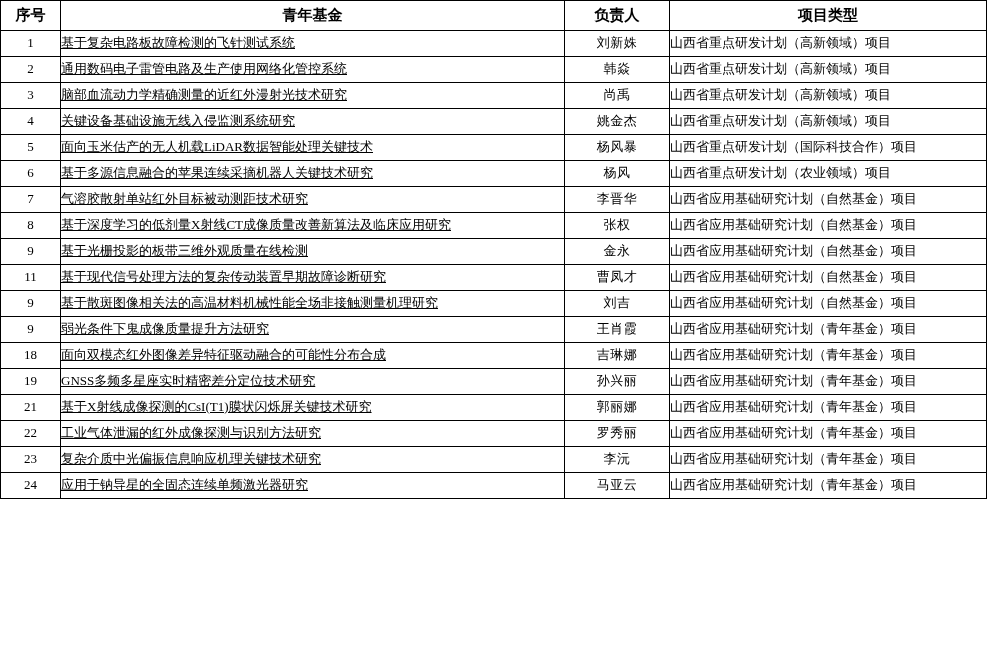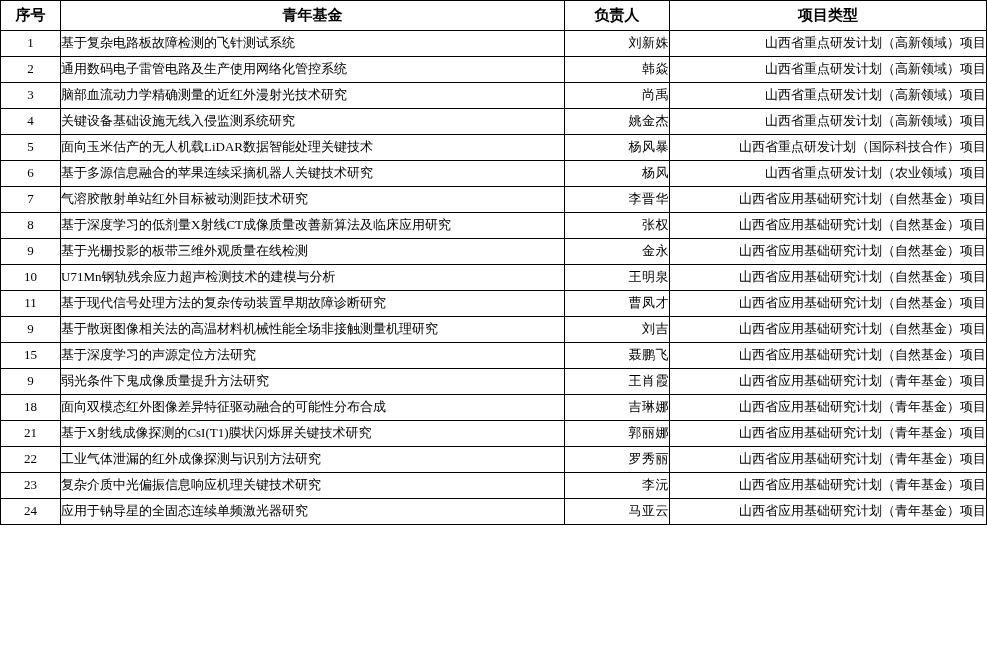--- a/index.html
+++ b/index.html
@@ -48,28 +48,29 @@
   }
   td.no {
     text-align: center;
     font-size: 13px;
   }
   td.name {
     text-align: left;
     padding-left: 8px;
     font-size: 13px;
     white-space: nowrap;
+    text-decoration: underline;
   }
   td.head {
-    text-align: right;
+    text-align: center;
     font-size: 13px;
     letter-spacing: 0.5px;
   }
   td.type {
-    text-align: right;
+    text-align: left;
     font-size: 13px;
     white-space: nowrap;
   }
 </style>
 </head>
 <body>
 
 <div class="sheet">
   <table class="grid">
     <colgroup>
@@ -135,53 +136,47 @@
           <td class="head">张权</td>
           <td class="type">山西省应用基础研究计划（自然基金）项目</td>
         </tr>
         <tr>
           <td class="no">9</td>
           <td class="name">基于光栅投影的板带三维外观质量在线检测</td>
           <td class="head">金永</td>
           <td class="type">山西省应用基础研究计划（自然基金）项目</td>
         </tr>
         <tr>
-          <td class="no">10</td>
-          <td class="name">U71Mn钢轨残余应力超声检测技术的建模与分析</td>
-          <td class="head">王明泉</td>
-          <td class="type">山西省应用基础研究计划（自然基金）项目</td>
-        </tr>
-        <tr>
           <td class="no">11</td>
           <td class="name">基于现代信号处理方法的复杂传动装置早期故障诊断研究</td>
           <td class="head">曹凤才</td>
           <td class="type">山西省应用基础研究计划（自然基金）项目</td>
         </tr>
         <tr>
           <td class="no">9</td>
           <td class="name">基于散斑图像相关法的高温材料机械性能全场非接触测量机理研究</td>
           <td class="head">刘吉</td>
           <td class="type">山西省应用基础研究计划（自然基金）项目</td>
         </tr>
         <tr>
-          <td class="no">15</td>
-          <td class="name">基于深度学习的声源定位方法研究</td>
-          <td class="head">聂鹏飞</td>
-          <td class="type">山西省应用基础研究计划（自然基金）项目</td>
-        </tr>
-        <tr>
           <td class="no">9</td>
           <td class="name">弱光条件下鬼成像质量提升方法研究</td>
           <td class="head">王肖霞</td>
           <td class="type">山西省应用基础研究计划（青年基金）项目</td>
         </tr>
         <tr>
           <td class="no">18</td>
           <td class="name">面向双模态红外图像差异特征驱动融合的可能性分布合成</td>
           <td class="head">吉琳娜</td>
+          <td class="type">山西省应用基础研究计划（青年基金）项目</td>
+        </tr>
+        <tr>
+          <td class="no">19</td>
+          <td class="name">GNSS多频多星座实时精密差分定位技术研究</td>
+          <td class="head">孙兴丽</td>
           <td class="type">山西省应用基础研究计划（青年基金）项目</td>
         </tr>
         <tr>
           <td class="no">21</td>
           <td class="name">基于X射线成像探测的CsI(T1)膜状闪烁屏关键技术研究</td>
           <td class="head">郭丽娜</td>
           <td class="type">山西省应用基础研究计划（青年基金）项目</td>
         </tr>
         <tr>
           <td class="no">22</td>

